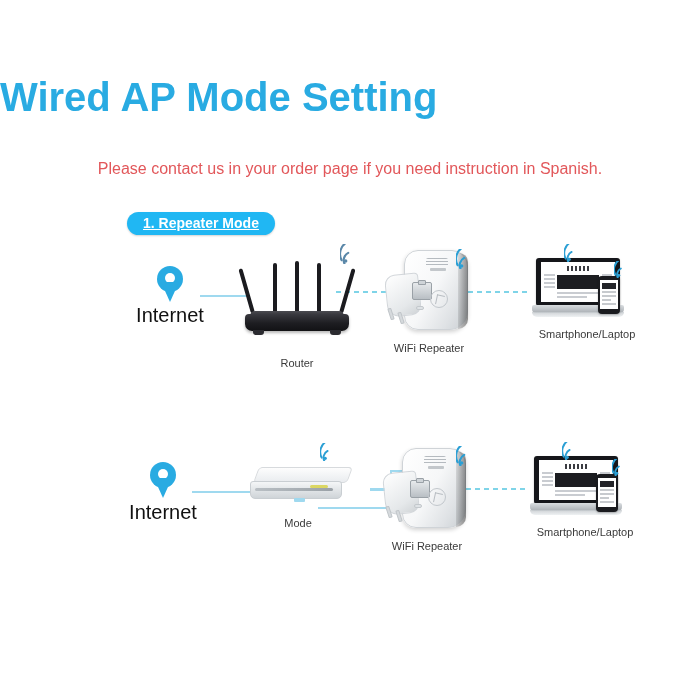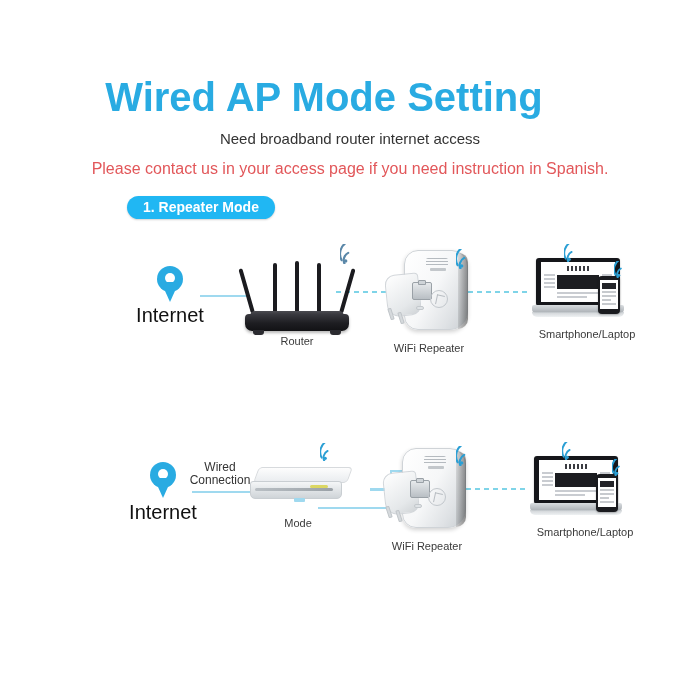--- a/index.html
+++ b/index.html
@@ -5,41 +5,41 @@
   html,body{margin:0;padding:0;}
   body{
     width:700px;height:700px;background:#ffffff;
     font-family:"Liberation Sans","DejaVu Sans",sans-serif;
     overflow:hidden;position:relative;
   }
   #page{position:absolute;left:0;top:0;width:700px;height:700px;background:#fff;}
 
   
   .title{
-    position:absolute;left:0;top:73px;width:648px;text-align:center;
+    position:absolute;left:0;top:73px;width:648px;text-align:left;
     font-size:40px;font-weight:bold;color:#29ABE2;letter-spacing:0px;
     line-height:48px;white-space:nowrap;
   }
   .subtitle{
     position:absolute;left:0;top:129px;width:700px;text-align:center;
     font-size:15px;color:#333333;line-height:20px;
   }
   .notice{
     position:absolute;left:0;top:158px;width:700px;text-align:center;
     font-size:16px;color:#E2575A;line-height:22px;
   }
 
   
   .badge{
     position:absolute;height:23px;line-height:23px;
     background:#20B7F3;color:#ffffff;border-radius:12px;
     font-size:14px;font-weight:bold;padding:0 16px;white-space:nowrap;
     box-shadow:0 1px 2px rgba(0,0,0,.18);
   }
-  #badge-repeater{left:127px;top:196px;}
+  #badge-repeater{left:127px;top:212px;text-decoration:underline;}
   #badge-ap{left:127px;top:402px;}
 
   
   .node{position:absolute;}
   .caption{
     position:absolute;width:160px;text-align:center;left:50%;margin-left:-80px;
     font-size:11px;color:#3a3a3a;white-space:nowrap;
   }
   .caption.big{font-size:20px;color:#111;}
 
@@ -214,22 +214,21 @@
     background-size:9px 2px;background-repeat:repeat-x;
   }
   .solidline{position:absolute;background:#9fd9ef;}
 </style>
 </head>
 <body>
 
 <div id="page">
 
   <div class="title">Wired AP Mode Setting</div>
-  <div class="subtitle">Need broadband router internet access</div>
-  <div class="notice">Please contact us in your access page if you need instruction in Spanish.</div>
+  <div class="notice">Please contact us in your order page if you need instruction in Spanish.</div>
 
   <div class="badge" id="badge-repeater">1. Repeater Mode</div>
 
   <div class="solidline" style="left:200px;top:295px;width:48px;height:2px;"></div>
 
   <div class="dashline" style="left:336px;top:291px;width:52px;"></div>
 
   <div class="dashline" style="left:468px;top:291px;width:62px;"></div>
 
   <div class="node" style="left:157px;top:266px;">
@@ -246,21 +245,21 @@
       <div class="ant" style="left:6px;height:46px;transform:rotate(-16deg);transform-origin:bottom center;"></div>
       <div class="ant" style="left:28px;height:50px;"></div>
       <div class="ant" style="left:50px;height:52px;"></div>
       <div class="ant" style="left:72px;height:50px;"></div>
       <div class="ant" style="left:94px;height:46px;transform:rotate(16deg);transform-origin:bottom center;"></div>
       <div class="top"></div>
       <div class="body"></div>
       <div class="foot" style="left:8px;"></div>
       <div class="foot" style="left:85px;"></div>
     </div>
-    <div class="caption" style="top:80px;left:52px;">Router</div>
+    <div class="caption" style="top:102px;left:52px;">Router</div>
   </div>
 
   <div class="wifi" style="left:340px;top:244px;">
     <svg width="24" height="20" viewBox="0 0 24 20">
       <g fill="none" stroke="#5a87a8" stroke-width="2.1" stroke-linecap="round" transform="rotate(-28 12 17)">
         <path d="M4 16.5 A 8.5 8.5 0 0 1 12.5 8"></path>
         <path d="M5 11.6 A 13 13 0 0 1 18 -1.4" opacity="0"></path>
         <path d="M3.2 11.5 A 13.5 13.5 0 0 1 16.7 -2"></path>
         <path d="M2.6 6.4 A 18 18 0 0 1 20.6 -11.6" opacity="0"></path>
       </g>
@@ -338,24 +337,20 @@
     <svg width="20" height="17" viewBox="0 0 24 20">
       <g fill="none" stroke="#2b9fd4" stroke-width="2.2" stroke-linecap="round" transform="rotate(-28 12 17)">
         <path d="M4 16.5 A 8.5 8.5 0 0 1 12.5 8"></path>
         <path d="M3.2 11.5 A 13.5 13.5 0 0 1 16.7 -2"></path>
       </g>
       <circle cx="5.6" cy="17" r="1.9" fill="#2b9fd4"></circle>
     </svg>
   </div>
 
 
-  <div style="position:absolute;left:175px;top:461px;width:90px;text-align:center;font-size:12px;color:#333;line-height:13px;">
-    <div>Wired</div>
-    <div>Connection</div>
-  </div>
 
   <div class="solidline" style="left:192px;top:491px;width:62px;height:2px;"></div>
 
   <div class="solidline" style="left:318px;top:507px;width:74px;height:2px;"></div>
   <div class="solidline" style="left:390px;top:470px;width:2px;height:39px;"></div>
   <div class="solidline" style="left:390px;top:470px;width:30px;height:2px;"></div>
 
   <div class="solidline" style="left:370px;top:488px;width:46px;height:3px;"></div>
 
   <div class="dashline" style="left:466px;top:488px;width:62px;"></div>

